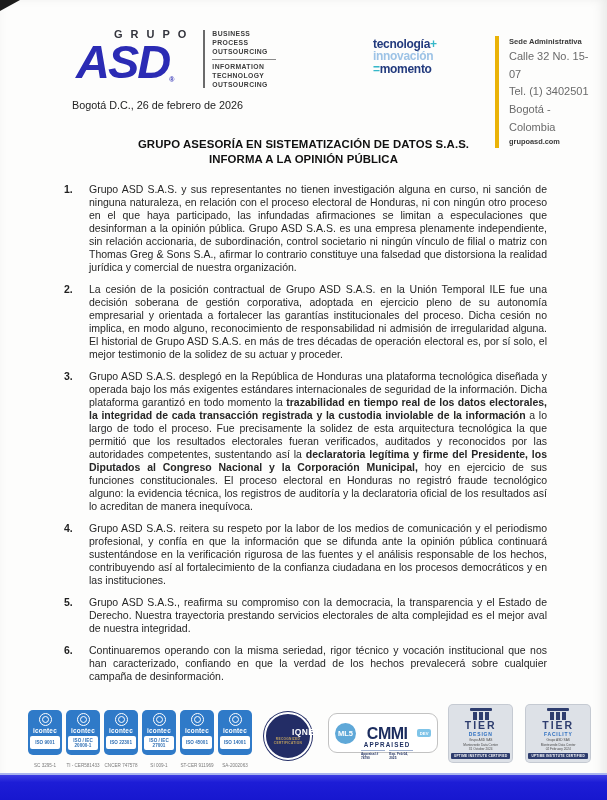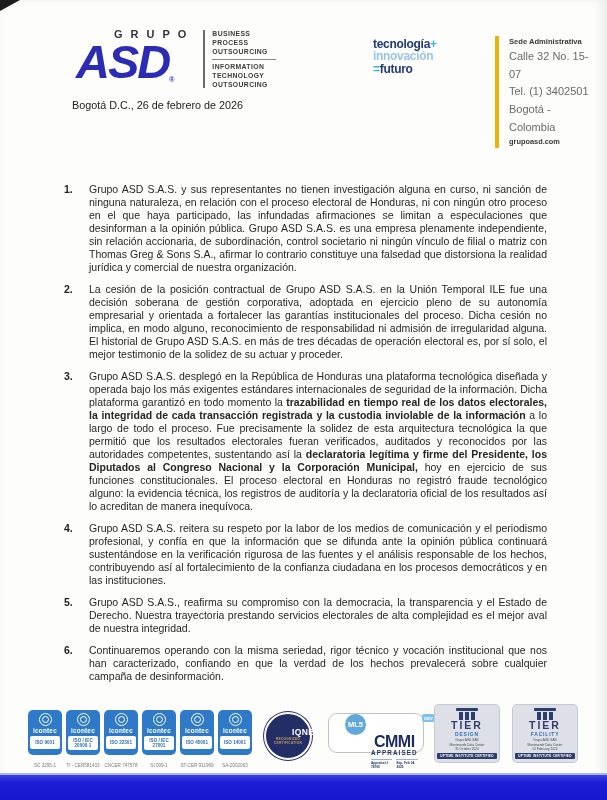--- a/index.html
+++ b/index.html
@@ -49,21 +49,21 @@
   }
   .ring-outer{width:11px;height:11px;border:1.4px solid #fff;border-radius:50%;display:flex;align-items:center;justify-content:center;}
   .ring-inner{width:5px;height:5px;border:1.2px solid #fff;border-radius:50%;}
   .icontec-name{font-size:6.4px;font-weight:bold;color:#fff;margin-top:1px;letter-spacing:.2px;}
   .iso-box{background:#fff;color:#2f6fb4;font-size:4.6px;font-weight:bold;border-radius:2px;margin-top:2px;padding:1.5px 2px;width:26px;text-align:center;line-height:1.15;min-height:10px;display:flex;align-items:center;justify-content:center;}
   .cert-code{font-size:4.6px;color:#7a7a7a;margin-top:8px;white-space:nowrap;}
   .iqnet{margin:2px 6px 0 8px;display:flex;flex-direction:column;align-items:center;}
   .iqnet-circle{width:44px;height:44px;border-radius:50%;background:#232d66;border:2px solid #fff;box-shadow:0 0 0 1px #232d66;display:flex;flex-direction:column;align-items:center;justify-content:center;}
   .iqnet-name{color:#fff;font-size:8.5px;font-weight:800;letter-spacing:.4px;padding-left:36px;}
   .iqnet-sub{color:#c2a35e;font-size:3.2px;font-weight:bold;letter-spacing:.3px;line-height:1.4;}
-  .cmmi{margin:3px 8px 0 10px;width:96px;height:40px;background:#fff;border:1px solid #c2c2c2;border-radius:9px;display:flex;align-items:flex-start;padding:0 16px;box-sizing:border-box;}
+  .cmmi{margin:3px 8px 0 10px;width:112px;height:40px;background:#fff;border:1px solid #c2c2c2;border-radius:9px;display:flex;align-items:center;padding:0 6px;box-sizing:border-box;}
   .ml5{width:21px;height:21px;border-radius:50%;background:#5fa8d8;color:#fff;font-size:7.5px;font-weight:800;display:flex;align-items:center;justify-content:center;flex-shrink:0;}
   .cmmi-mid{margin-left:5px;display:flex;flex-direction:column;align-items:center;}
   .cmmi-name{font-size:16px;font-weight:800;color:#1b2c5e;line-height:1;letter-spacing:-.5px;margin-top:20px;}
   .cmmi-sub{font-size:6.3px;font-weight:bold;color:#1b2c5e;letter-spacing:1.1px;line-height:1.1;}
   .cmmi-notes{display:flex;gap:4px;margin-top:2px;}
   .cmmi-note{font-size:3.2px;color:#1b2c5e;font-weight:bold;border-top:1px solid #9fb0d0;padding-top:1px;}
   .dev-tag{margin-left:4px;background:#7fc4e8;color:#fff;font-size:4.2px;font-weight:bold;border-radius:2px;padding:1.5px 2.5px;}
   .tier{width:64px;margin:-5px 11px 0 3px;background:#dde1e7;border-radius:4px;padding:3px 2px;box-sizing:border-box;display:flex;flex-direction:column;align-items:center;box-shadow:0 0 0 1px #c5cad2;}
   .tier-lintel{width:22px;height:2.5px;background:#2e3d6e;border-radius:1px;}
   .tier-cols{display:flex;gap:2px;margin-top:1px;}
@@ -102,33 +102,37 @@
           <div>INFORMATION</div>
           <div>TECHNOLOGY</div>
           <div>OUTSOURCING</div>
         </div>
       </div>
     </div>
 
     <div class="tagline">
       <div class="tag-l1"><span>tecnología</span><span class="tag-accent">+</span></div>
       <div class="tag-l2">innovación</div>
-      <div class="tag-l3"><span class="tag-accent">=</span><span>futuro</span></div>
+      <div class="tag-l3"><span class="tag-accent">=</span><span>momento</span></div>
     </div>
 
     <div class="addr">
       <div class="addr-title">Sede Administrativa</div>
       <div class="addr-line">Calle 32 No. 15-07</div>
       <div class="addr-line">Tel. (1) 3402501</div>
       <div class="addr-line">Bogotá - Colombia</div>
       <div class="addr-web">grupoasd.com</div>
     </div>
   </div>
 
   <div class="dateline">Bogotá D.C., 26 de febrero de 2026</div>
+  <div class="doc-title">
+    <div>GRUPO ASESORÍA EN SISTEMATIZACIÓN DE DATOS S.A.S.</div>
+    <div>INFORMA A LA OPINIÓN PÚBLICA</div>
+  </div>
 
   <div class="body-block">
     <div class="para">
       <span class="num">1.</span>
       <p class="ptext"><span>Grupo ASD S.A.S. y sus representantes no tienen investigación alguna en curso, ni sanción de ninguna naturaleza, en relación con el proceso electoral de Honduras, ni con ningún otro proceso en el que haya participado, las infundadas afirmaciones se limitan a especulaciones que desinforman a la opinión pública.  Grupo ASD S.A.S. es una empresa plenamente independiente, sin relación accionaria, de subordinación, control societario ni ningún vínculo de filial o matriz con Thomas Greg &amp; Sons S.A., afirmar lo contrario constituye una falsedad que distorsiona la realidad jurídica y comercial de nuestra organización.</span></p>
     </div>
     <div class="para">
       <span class="num">2.</span>
       <p class="ptext"><span>La cesión de la posición contractual de Grupo ASD S.A.S. en la Unión Temporal ILE fue una decisión soberana de gestión corporativa, adoptada en ejercicio pleno de su autonomía empresarial y orientada a fortalecer las garantías institucionales del proceso. Dicha cesión no implica, en modo alguno, reconocimiento de responsabilidad ni admisión de irregularidad alguna. El historial de Grupo ASD S.A.S. en más de tres décadas de operación electoral es, por sí solo, el mejor testimonio de la solidez de su actuar y proceder.</span></p>
     </div>

